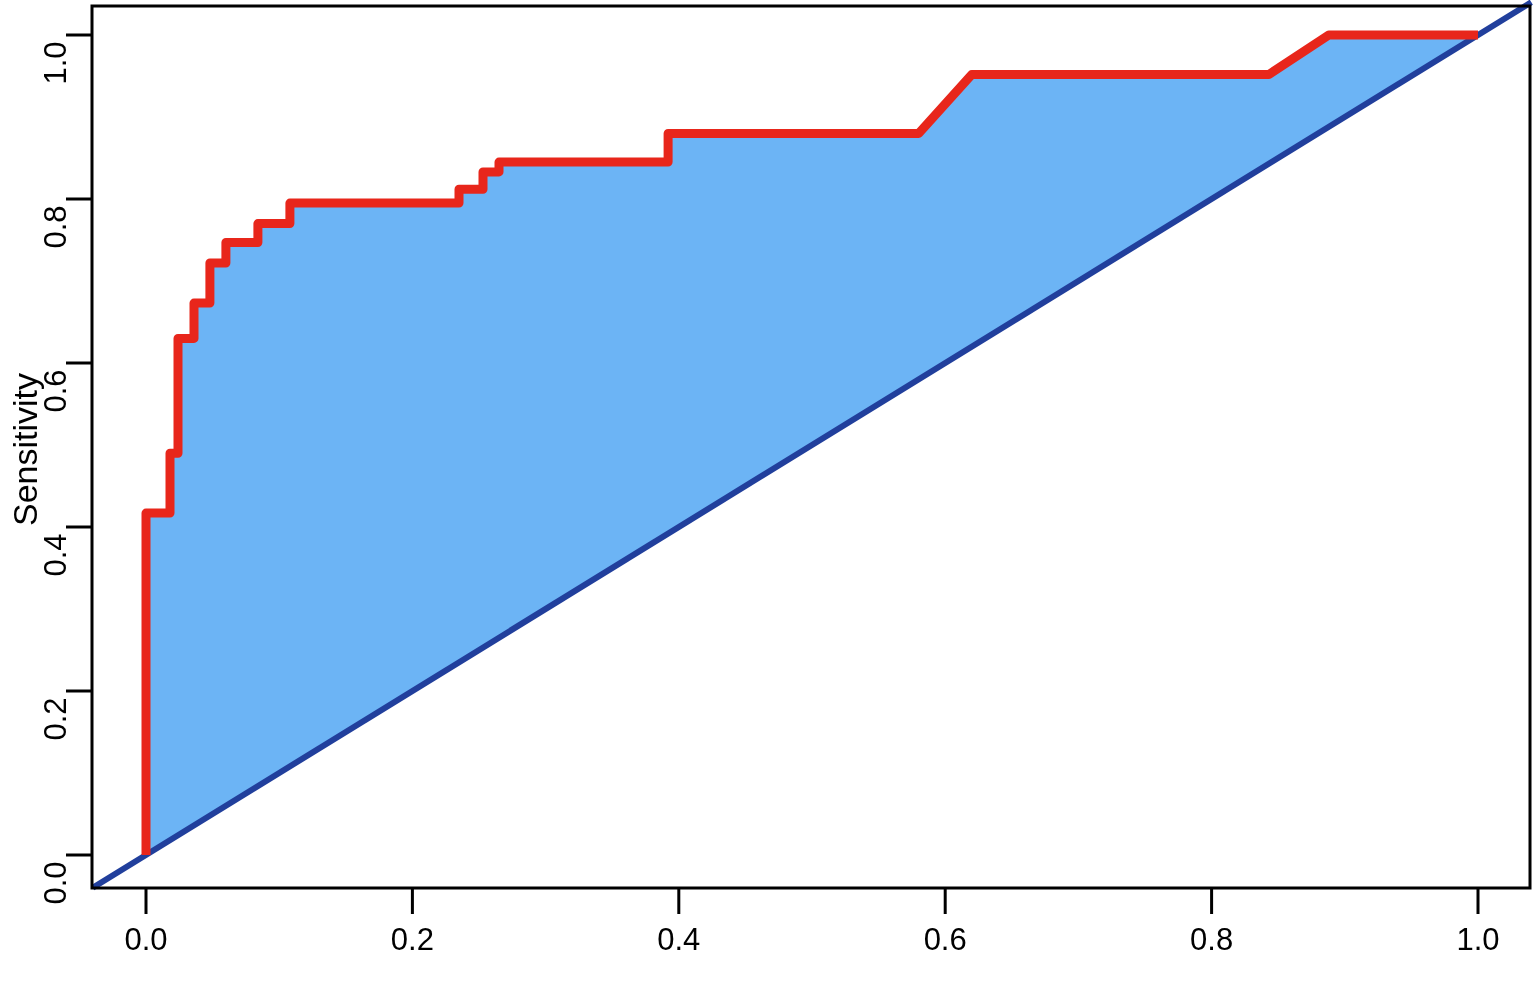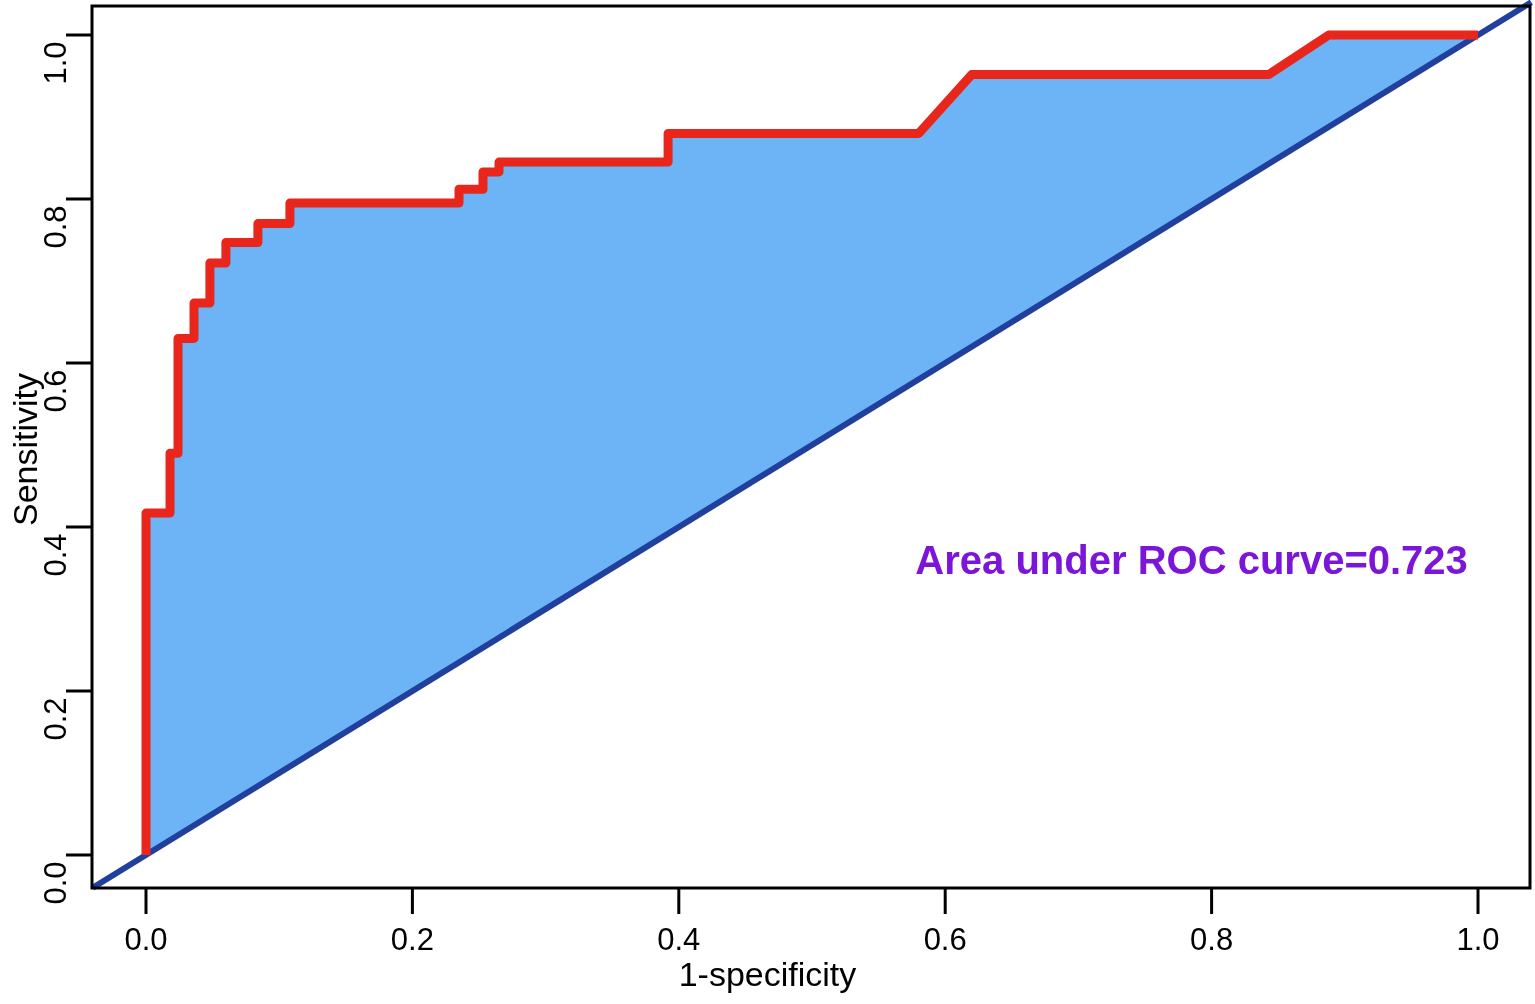--- a/index.html
+++ b/index.html
@@ -113,19 +113,17 @@
 
   <div id="y-tick-labels">
       <div class="axis-tick-label y-tick-label" style="left: 0px; width: 56px; top: 837px;">0.0</div>
       <div class="axis-tick-label y-tick-label" style="left: 0px; width: 56px; top: 673px;">0.2</div>
       <div class="axis-tick-label y-tick-label" style="left: 0px; width: 56px; top: 509px;">0.4</div>
       <div class="axis-tick-label y-tick-label" style="left: 0px; width: 56px; top: 345px;">0.6</div>
       <div class="axis-tick-label y-tick-label" style="left: 0px; width: 56px; top: 181px;">0.8</div>
       <div class="axis-tick-label y-tick-label" style="left: 0px; width: 56px; top: 17px;">1.0</div>
     </div>
 
-  <div id="x-axis-title" style="top: 955px;">1-specificity</div>
 
   <div id="y-axis-title" style="left: -75px; top: 430px; width: 200px; text-align: center;">Sensitivity</div>
 
-  <div id="auc-annotation" style="color: rgb(123, 22, 217); left: 1191.62px; top: 537.9px; transform: translateX(-50%);">Area under ROC curve=0.723</div>
 
 </div>
 
 </body></html>

